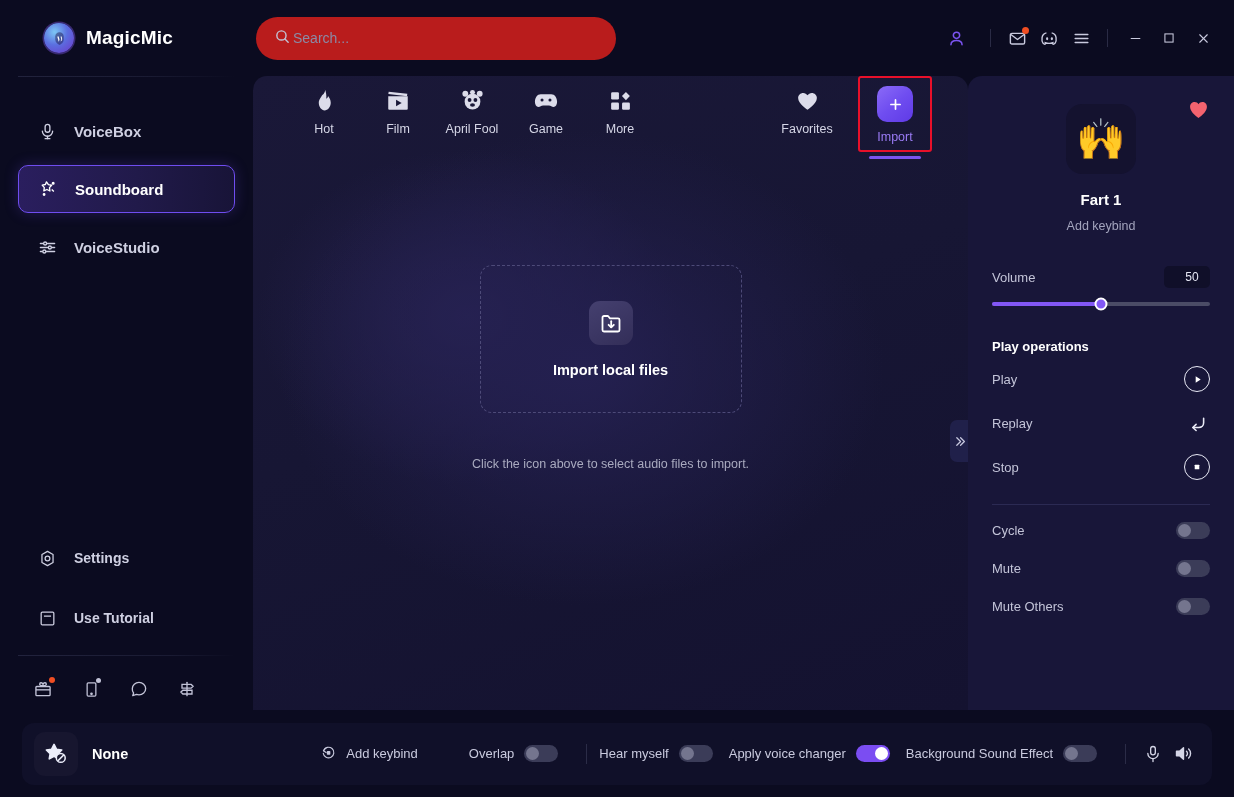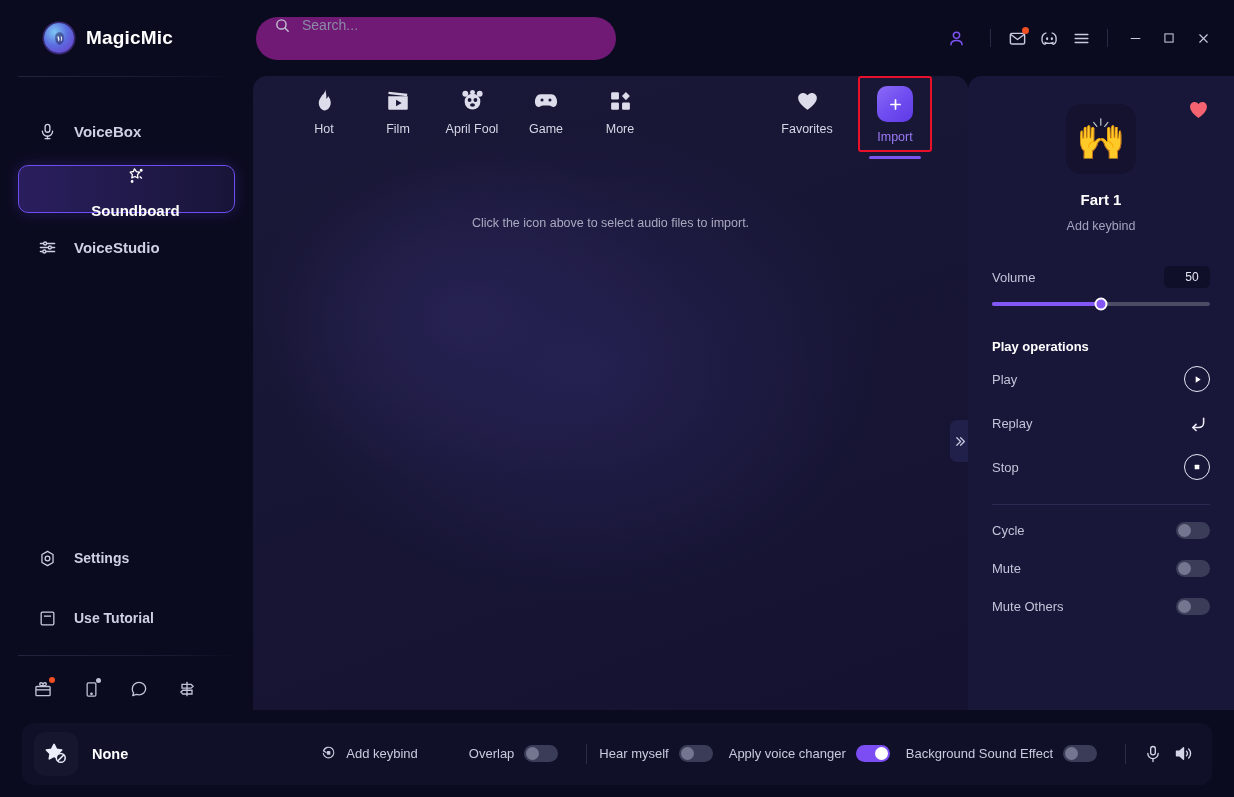--- a/index.html
+++ b/index.html
@@ -45,24 +45,24 @@
   .brand-logo svg { display:block; }
   .brand-name {
     color: #ffffff;
     font-size: 19px;
     font-weight: bold;
     letter-spacing: .2px;
   }
   .search-wrap { flex: 0 0 auto; margin-left: 3px; }
   .search-box {
     width: 360px; height: 43px;
-    background: #701a75;
+    background: #b91c1c;
     border-radius: 22px;
-    display: flex; align-items: flex-start;
-    gap: 11px;
+    display: flex; align-items: center;
+    gap: 2px;
     padding: 0 18px;
   }
   .search-input {
     flex: 1;
     background: transparent;
     border: none;
     outline: none;
     color: #d7d8e8;
     font-size: 14px;
     font-family: "Liberation Sans", sans-serif;
@@ -134,21 +134,20 @@
     font-size: 15px;
     font-weight: bold;
     cursor: pointer;
     position: relative;
   }
   .nav-item.active {
     background: linear-gradient(to right, #2a1e5e 0%, #211a4a 55%, #181438 100%);
     border: 1px solid #6f4df0;
     color: #ffffff;
     box-shadow: 0 0 14px rgba(111,77,240,.25);
-    flex-direction: column;
   }
   .nav-item .nicon { width: 22px; display:flex; align-items:center; justify-content:center; }
 
   .side-bottom { margin-top: auto; padding: 0 18px; }
   .side-link {
     height: 46px;
     display: flex; align-items: center; gap: 16px;
     padding-left: 18px;
     color: #cfd0e2;
     font-size: 14px;
@@ -713,20 +712,30 @@
                 <line x1="12" y1="5.5" x2="12" y2="18.5"></line>
                 <line x1="5.5" y1="12" x2="18.5" y2="12"></line>
               </svg>
           </span>
           <span class="tab-label">Import</span>
           <span class="tab-underline"></span>
         </div>
       </div>
 
       <div class="content">
+        <div class="drop-zone">
+          <span class="folder-badge">
+            <svg width="24" height="24" viewBox="0 0 24 24" fill="none" stroke="#ffffff" stroke-width="1.8" stroke-linejoin="round" stroke-linecap="round">
+                <path d="M3.5 19V6.5A1.5 1.5 0 0 1 5 5h4l2 2.3h8a1.5 1.5 0 0 1 1.5 1.5V19a1.5 1.5 0 0 1-1.5 1.5H5A1.5 1.5 0 0 1 3.5 19z"></path>
+                <line x1="12.2" y1="10.2" x2="12.2" y2="16.2"></line>
+                <polyline points="9.6,13.8 12.2,16.4 14.8,13.8"></polyline>
+              </svg>
+          </span>
+          <span class="drop-title">Import local files</span>
+        </div>
 
         <div class="hint">
           <div>Click the icon above to select audio files to import.</div>
         </div>
 
         <div class="collapse-handle">
           <svg width="13" height="13" viewBox="0 0 24 24" fill="none" stroke="currentColor" stroke-width="2.3" stroke-linecap="round" stroke-linejoin="round">
               <polyline points="7,5 14,12 7,19"></polyline>
               <polyline points="14,5 21,12 14,19"></polyline>
             </svg>

